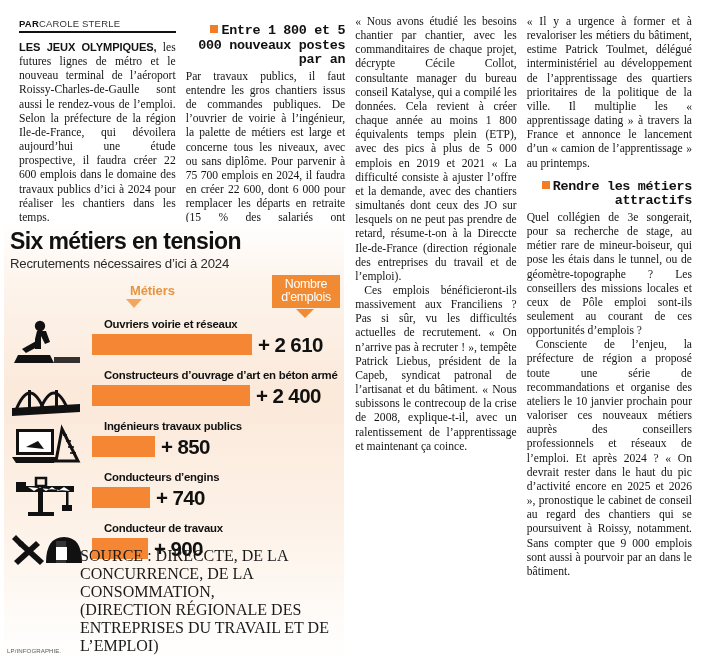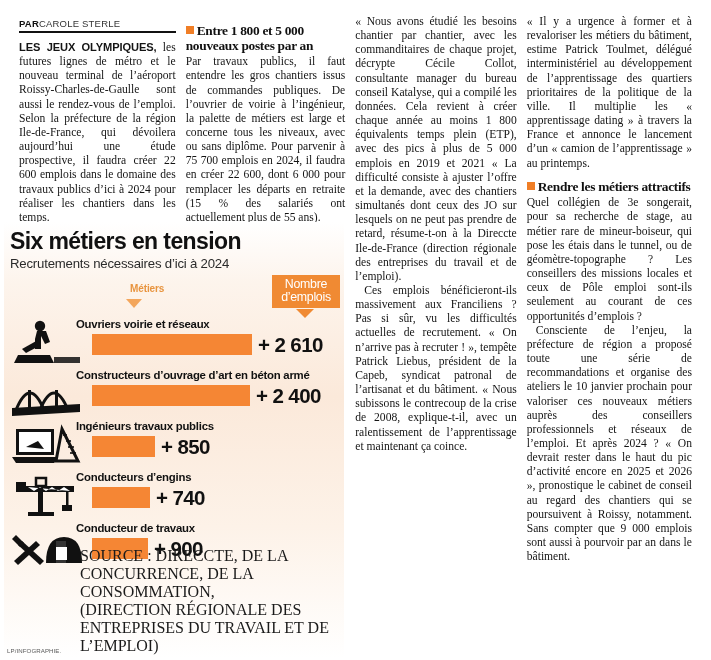--- a/index.html
+++ b/index.html
@@ -71,27 +71,28 @@
   .bodytext + .bodytext { text-indent: 9px; }
   .lead {
     font-weight: bold;
     font-family: "Liberation Sans", "DejaVu Sans", sans-serif;
     font-size: 11.1px;
     letter-spacing: -0.1px;
   }
 
   
   .subhead {
-    font-family: Liberation Serif, serif;
+    font-family: Liberation Mono, monospace;
     font-weight: bold;
     font-size: 13.4px;
     line-height: 14.6px;
     color: #111;
     margin: 9px 0 2px 0;
     letter-spacing: -0.3px;
+    text-align: right;
   }
   .subhead .marker {
     display: inline-block;
     width: 8px;
     height: 8px;
     background: #F07E26;
     margin-right: 3px;
     vertical-align: 1px;
   }
 
@@ -125,21 +126,21 @@
   .ig-legend {
     position: relative;
     height: 44px;
   }
   .legend-metiers {
     position: absolute;
     left: 100px;
     top: 12px;
     font-family: "Liberation Sans", "DejaVu Sans", sans-serif;
     font-weight: bold;
-    font-size: 10px;
+    font-size: 13px;
     color: #E8943F;
     letter-spacing: -0.1px;
     padding-left: 26px;
   }
   .legend-metiers-arrow {
     position: absolute;
     left: 122px;
     top: 28px;
     width: 0; height: 0;
     border-left: 8px solid transparent;
@@ -179,21 +180,21 @@
   }
   .row-icon {
     position: absolute;
     left: 6px;
     top: 2px;
     width: 74px;
     height: 48px;
   }
   .row-label {
     position: absolute;
-    left: 72px;
+    left: 100px;
     top: 1px;
     font-family: "Liberation Sans", "DejaVu Sans", sans-serif;
     font-weight: bold;
     font-size: 11.4px;
     color: #111;
     letter-spacing: -0.25px;
     white-space: nowrap;
   }
   .row-bar {
     position: absolute;

